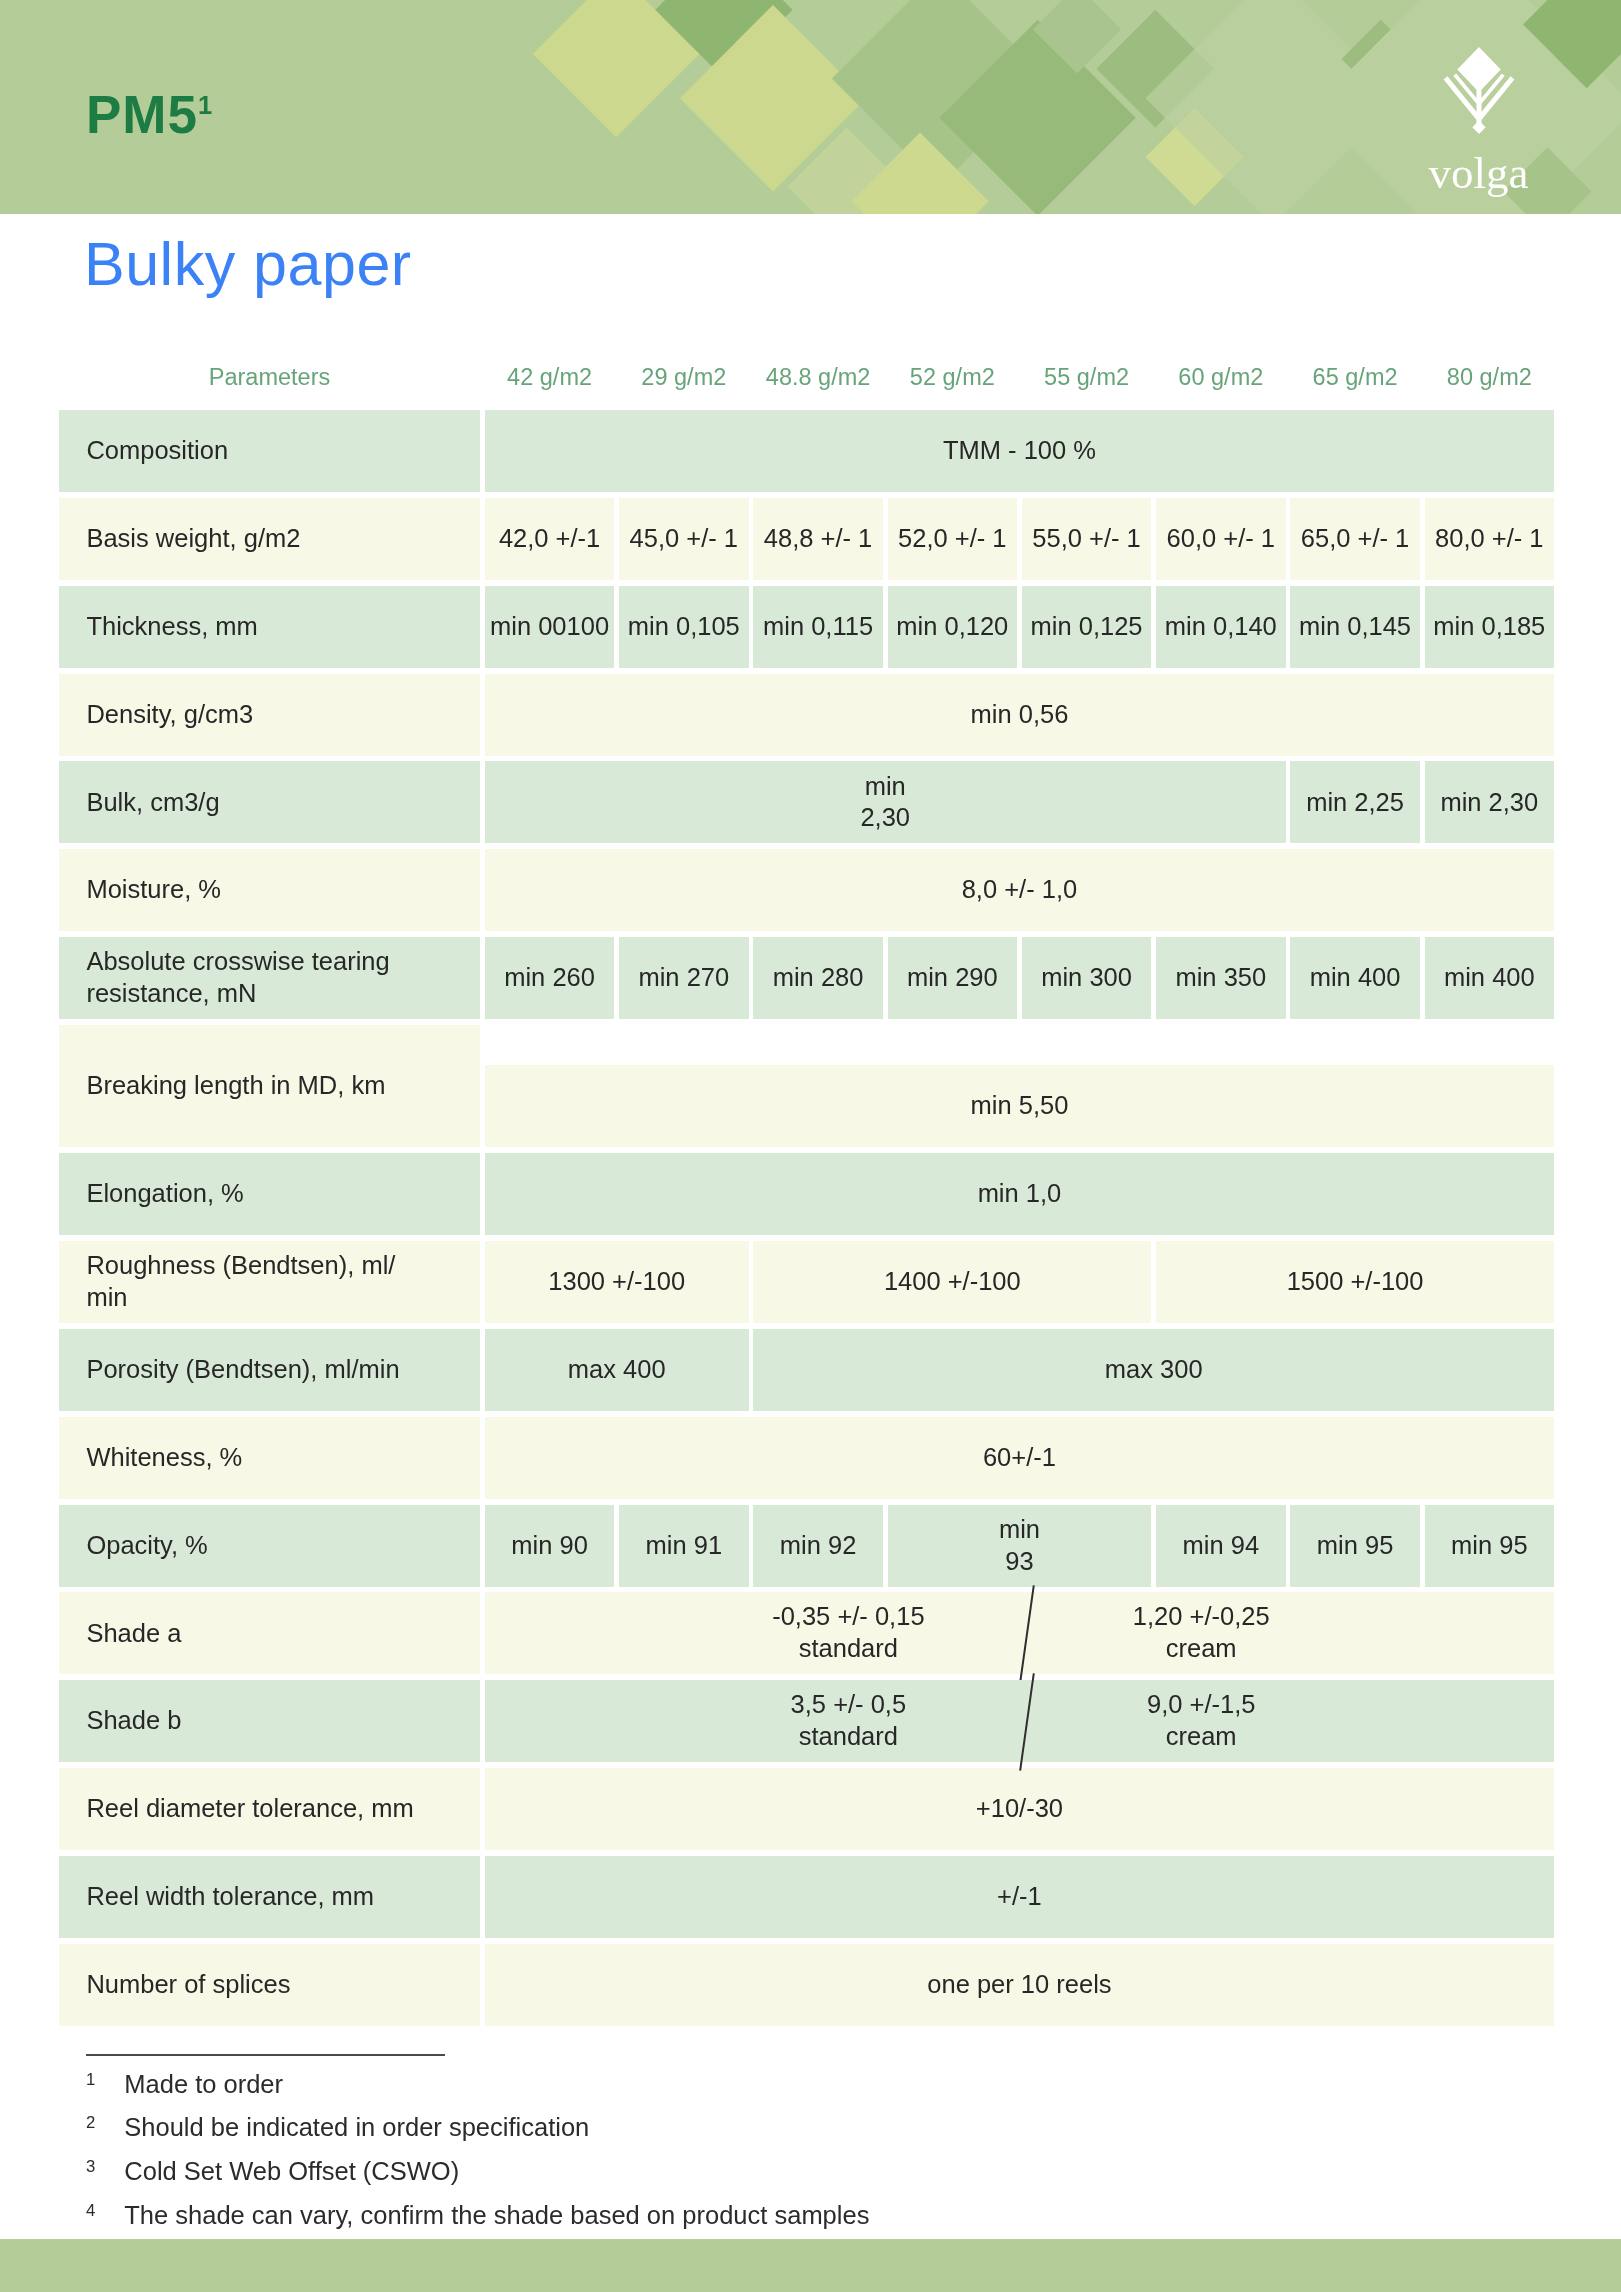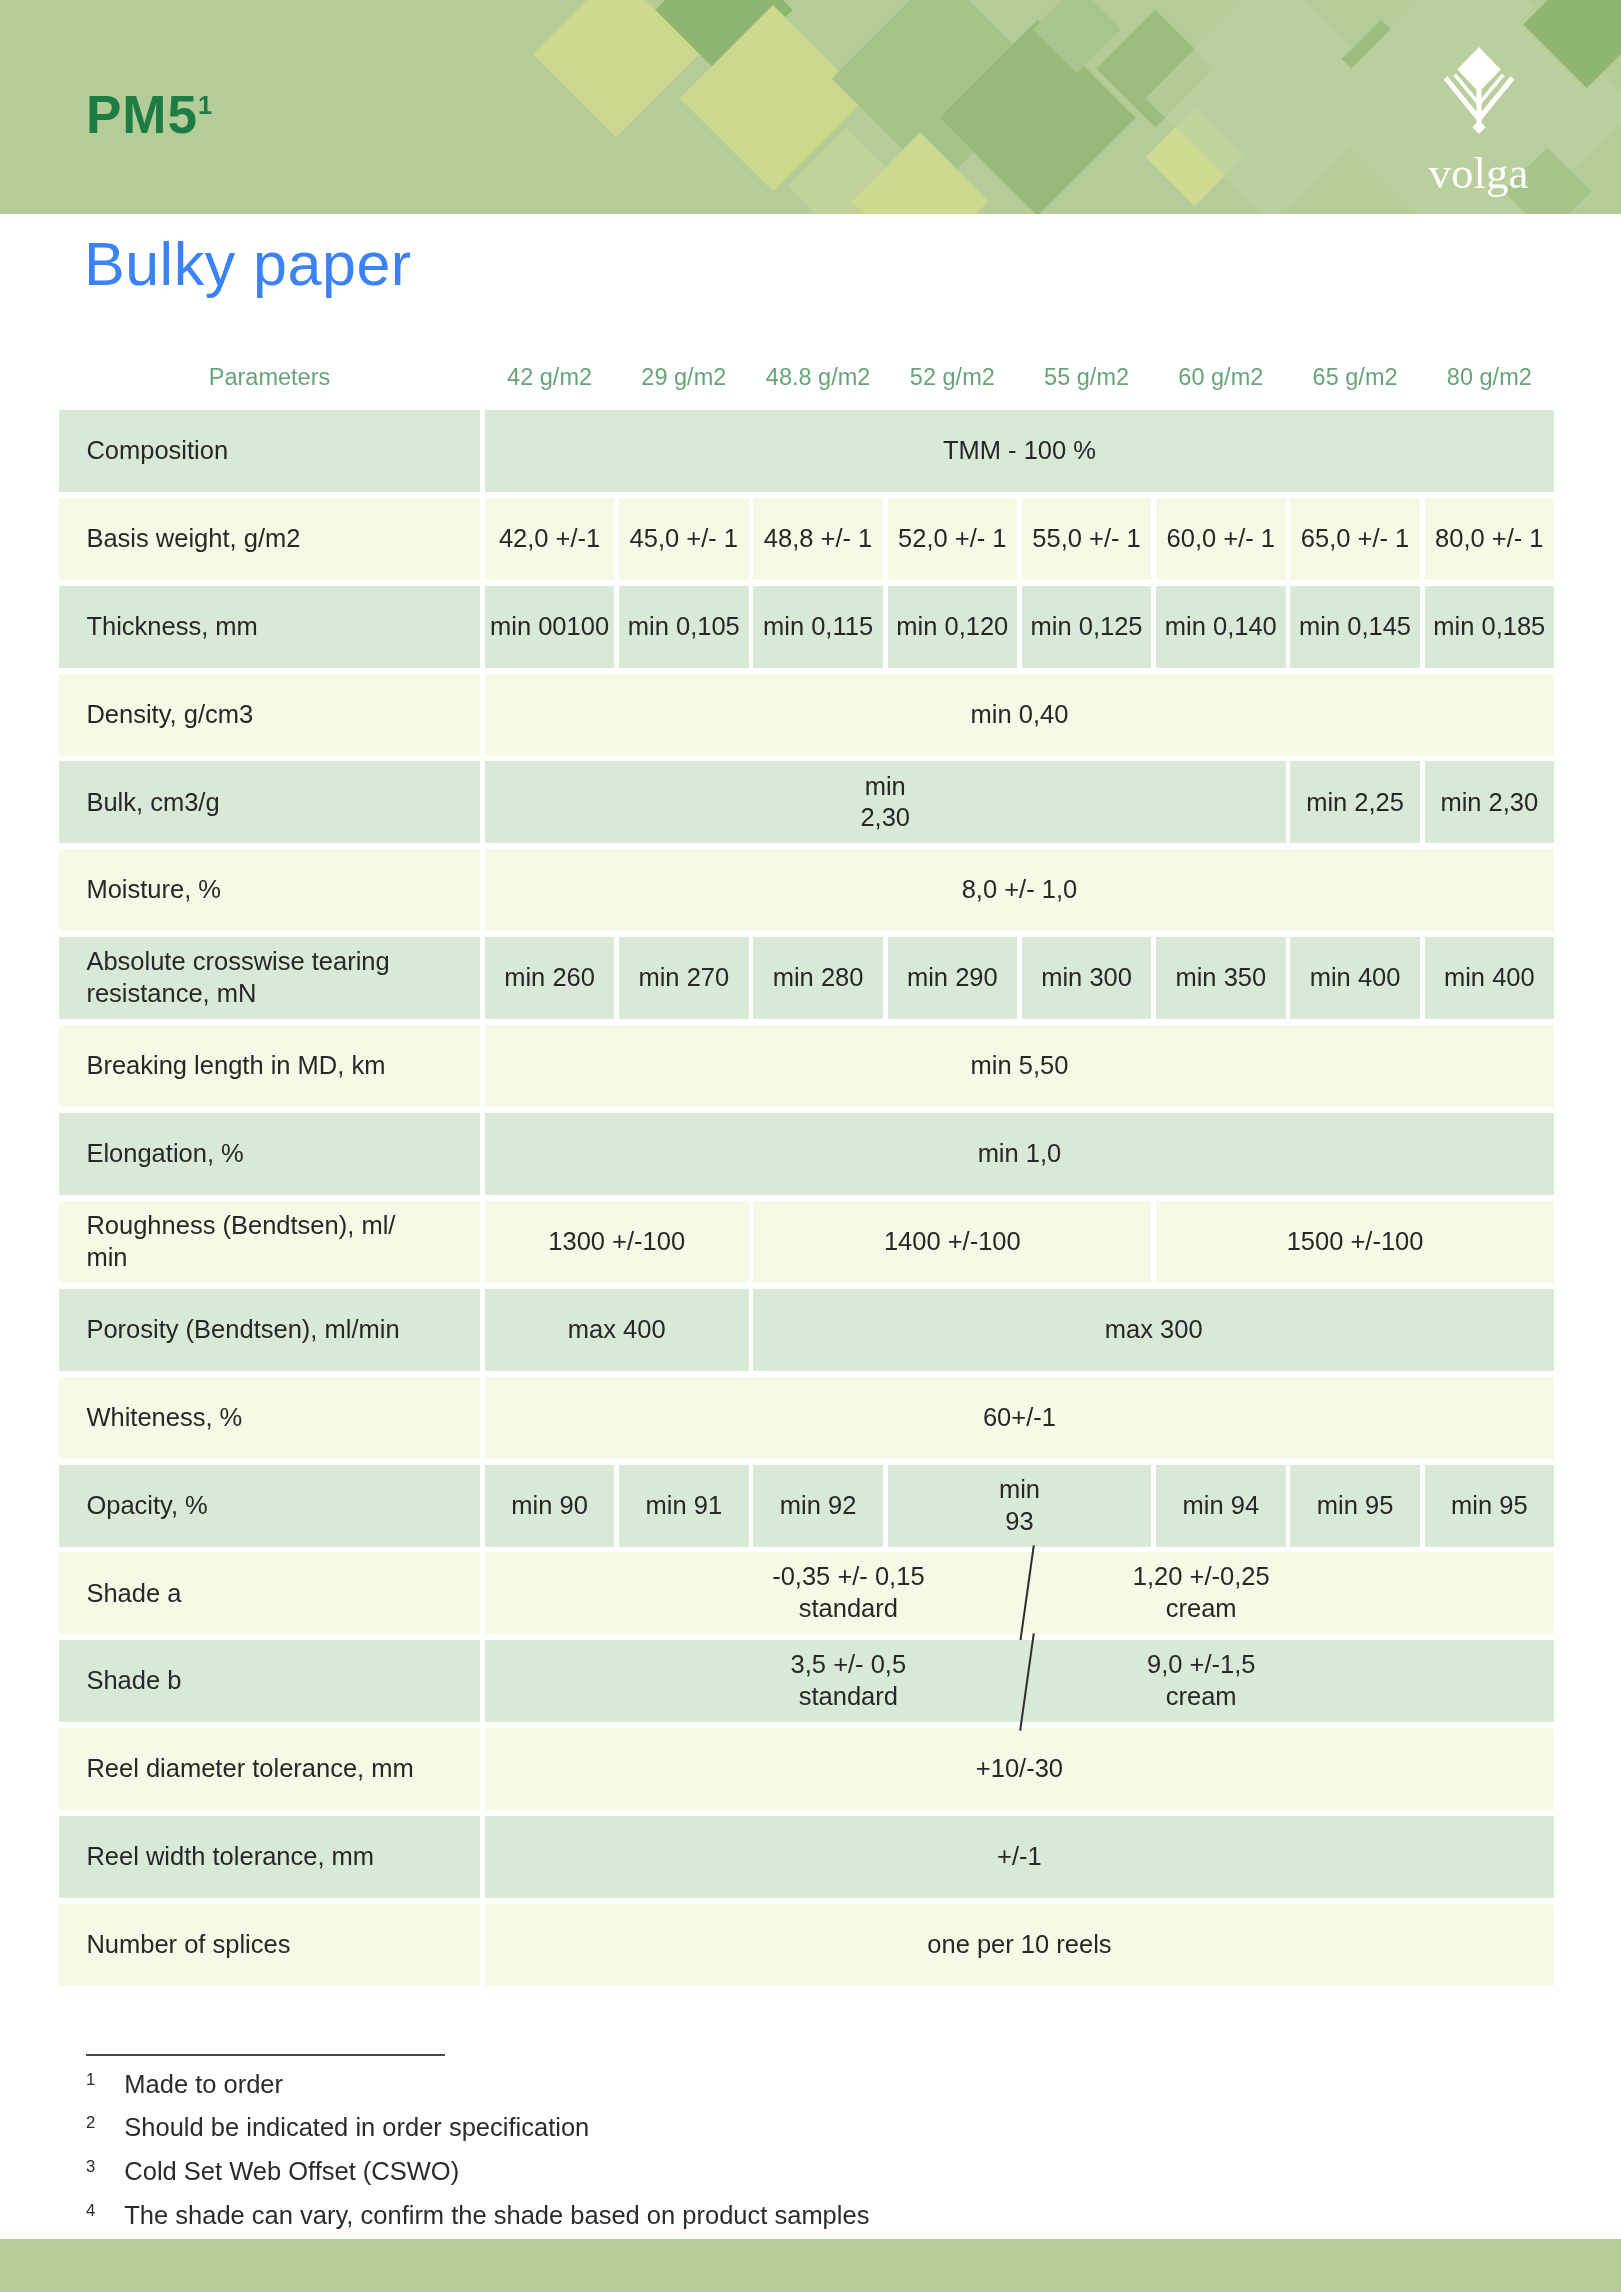--- a/index.html
+++ b/index.html
@@ -158,21 +158,21 @@
           <div class="cell value-cell green">min 0,105</div>
           <div class="cell value-cell green">min 0,115</div>
           <div class="cell value-cell green">min 0,120</div>
           <div class="cell value-cell green">min 0,125</div>
           <div class="cell value-cell green">min 0,140</div>
           <div class="cell value-cell green">min 0,145</div>
           <div class="cell value-cell green">min 0,185</div>
         </div>
         <div class="row">
           <div class="cell label-cell cream">Density, g/cm3</div>
-          <div class="cell value-cell cream" style="grid-column: span 8;">min 0,40</div>
+          <div class="cell value-cell cream" style="grid-column: span 8;">min 0,56</div>
         </div>
         <div class="row">
           <div class="cell label-cell green">Bulk, cm3/g</div>
           <div class="cell value-cell green" style="grid-column: span 6;">min
 2,30</div>
           <div class="cell value-cell green">min 2,25</div>
           <div class="cell value-cell green">min 2,30</div>
         </div>
         <div class="row">
           <div class="cell label-cell cream">Moisture, %</div>
@@ -185,21 +185,21 @@
           <div class="cell value-cell green">min 270</div>
           <div class="cell value-cell green">min 280</div>
           <div class="cell value-cell green">min 290</div>
           <div class="cell value-cell green">min 300</div>
           <div class="cell value-cell green">min 350</div>
           <div class="cell value-cell green">min 400</div>
           <div class="cell value-cell green">min 400</div>
         </div>
         <div class="row">
           <div class="cell label-cell cream">Breaking length in MD, km</div>
-          <div class="cell value-cell cream" style="grid-column: span 8;">min 5,50</div>
+          <div class="cell value-cell cream" style="grid-column: span 8; margin-top: 40px;">min 5,50</div>
         </div>
         <div class="row">
           <div class="cell label-cell green">Elongation, %</div>
           <div class="cell value-cell green" style="grid-column: span 8;">min 1,0</div>
         </div>
         <div class="row">
           <div class="cell label-cell cream">Roughness (Bendtsen), ml/
 min</div>
           <div class="cell value-cell cream" style="grid-column: span 2;">1300 +/-100</div>
           <div class="cell value-cell cream" style="grid-column: span 3;">1400 +/-100</div>

